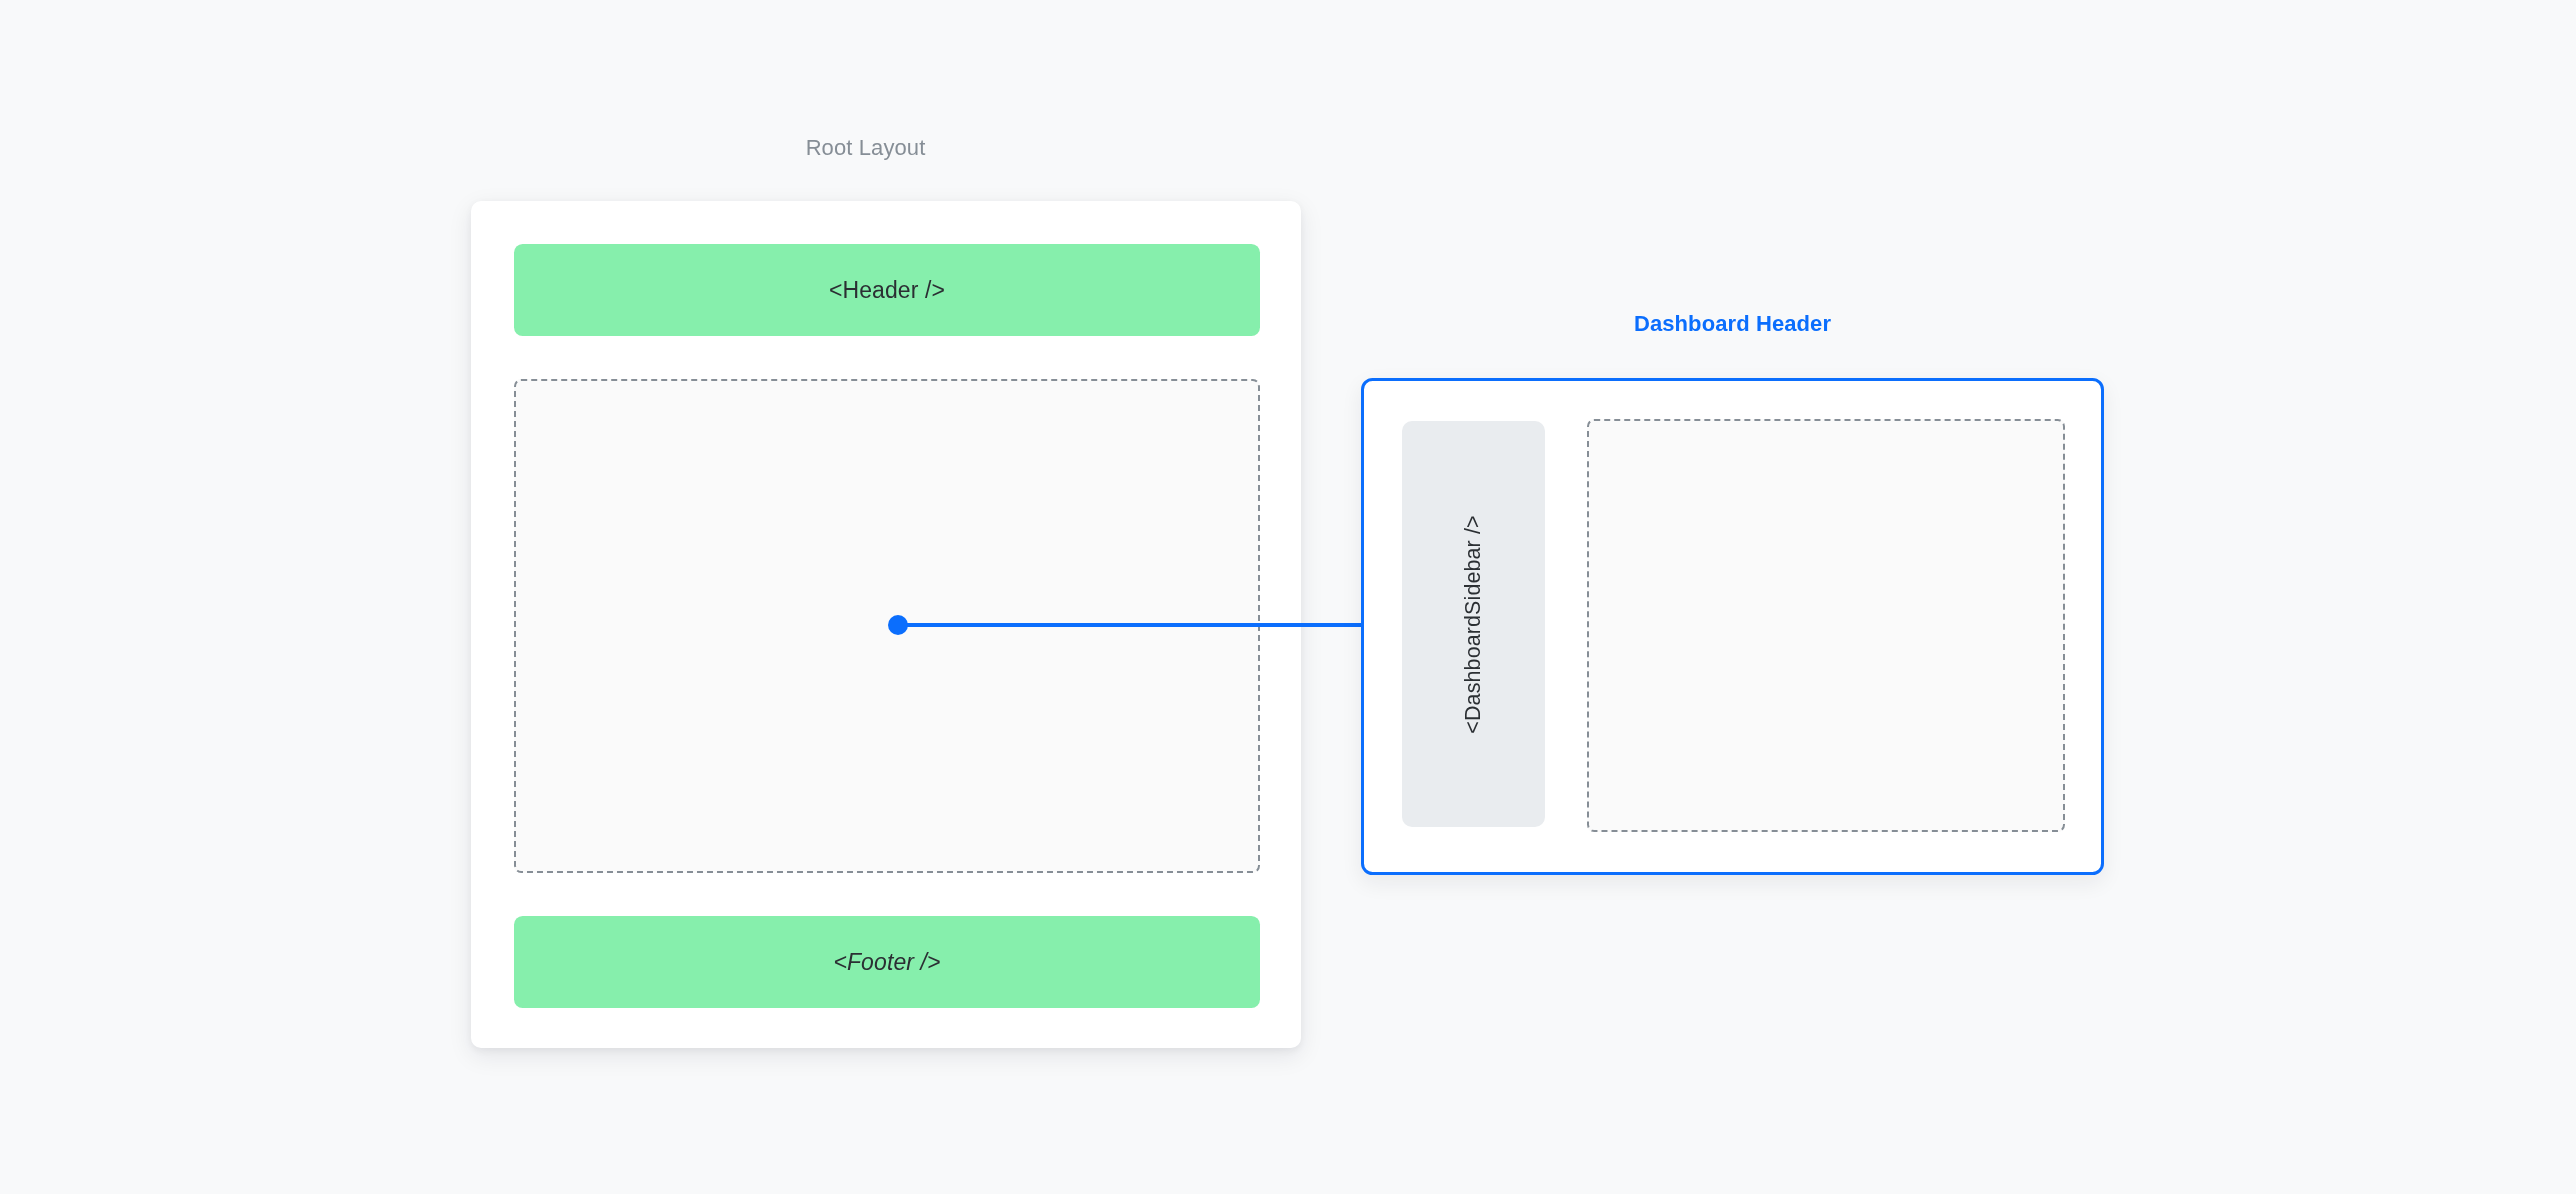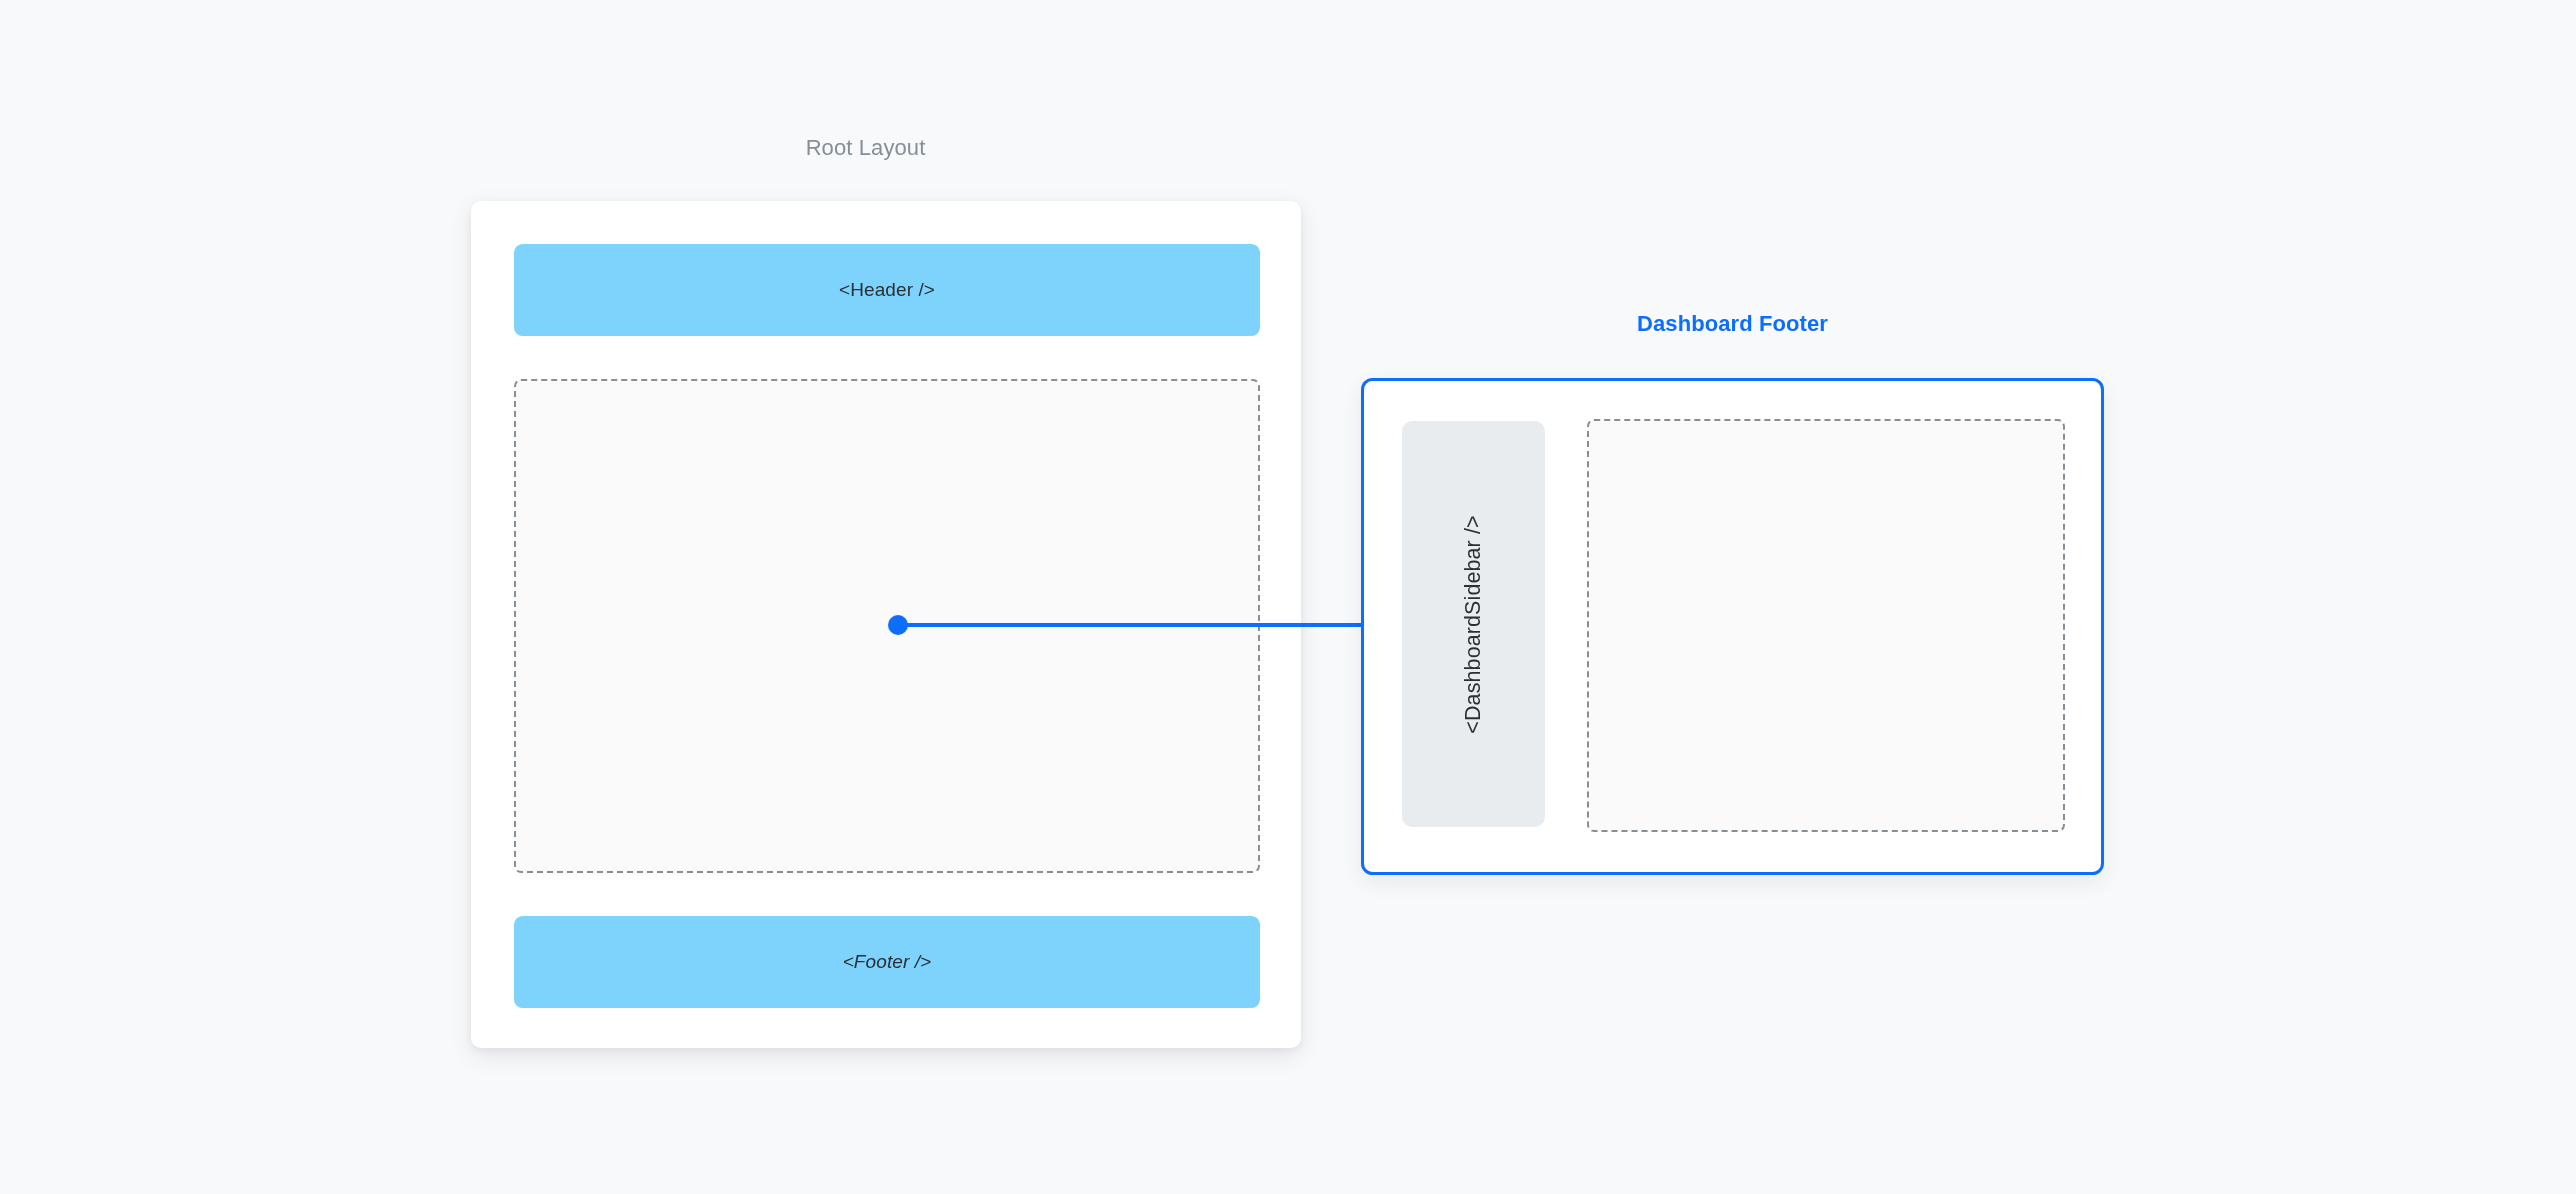--- a/index.html
+++ b/index.html
@@ -52,27 +52,27 @@
     background: #ffffff;
     border-radius: 10px;
     box-shadow: 0 7.2px 24px rgba(22, 28, 45, 0.085),
                 0 2.1px 7.2px rgba(22, 28, 45, 0.05);
     box-sizing: border-box;
   }
 
   
   .slot-block {
     position: absolute;
-    background: #7dd3fc;
+    background: #86efac;
     border-radius: 8.6px;
     display: flex;
     align-items: center;
     justify-content: center;
     color: #2b2f33;
-    font-size: 19px;
+    font-size: 23px;
     letter-spacing: 0.1px;
     white-space: nowrap;
   }
 
   .header-block {
     left: 43px;
     top: 43px;
     width: 746px;
     height: 92px;
   }
@@ -208,21 +208,21 @@
       </div>
 
     </div>
   </div>
 
   <div class="connector-line"></div>
   <div class="connector-dot"></div>
 
   <div class="dash-group">
 
-    <div class="dash-title">Dashboard Footer</div>
+    <div class="dash-title">Dashboard Header</div>
 
     <div class="dash-card">
 
       <div class="sidebar-block">
         <span class="sidebar-label">&lt;DashboardSidebar /&gt;</span>
       </div>
 
       <div class="outlet-box dash-outlet">
         <span></span>
       </div>

